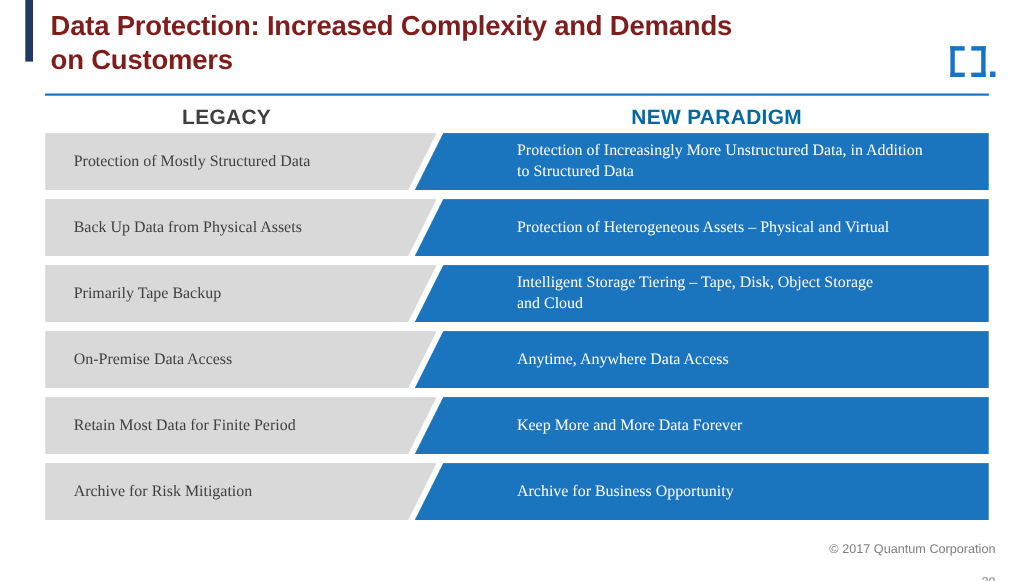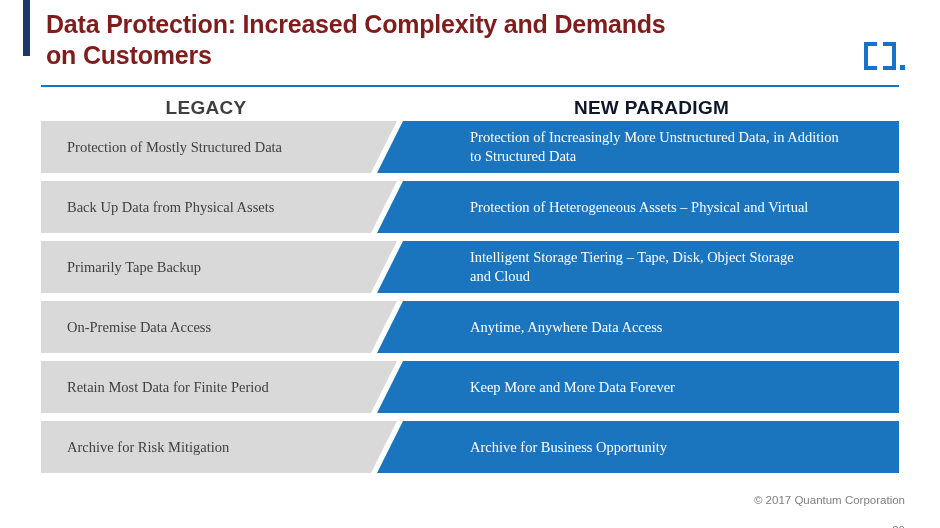--- a/index.html
+++ b/index.html
@@ -37,21 +37,21 @@
   .title-divider {
     position: absolute; left: 41px; top: 85px;
     width: 858px; height: 2px; background: #1673C8;
   }
   .col-header {
     position: absolute; top: 97px;
     font-size: 19px; font-weight: bold;
     text-align: center; letter-spacing: 0.3px;
   }
   .col-header.legacy { left: 41px; width: 330px; color: #3F3F3F; }
-  .col-header.newp   { left: 404px; width: 495px; color: #0f172a; }
+  .col-header.newp   { left: 404px; width: 495px; color: #0369a1; }
   .compare-table {
     position: absolute; left: 41px; top: 121px; width: 858px;
   }
   .t-row { position: relative; height: 52px; margin-bottom: 8px; font-family: Liberation Serif, serif; }
   .cell-left {
     position: absolute; left: 0; top: 0;
     width: 356px; height: 100%;
     background: #D9D9D9;
     clip-path: polygon(0 0, 100% 0, calc(100% - 26px) 100%, 0 100%);
     display: flex; align-items: center;

